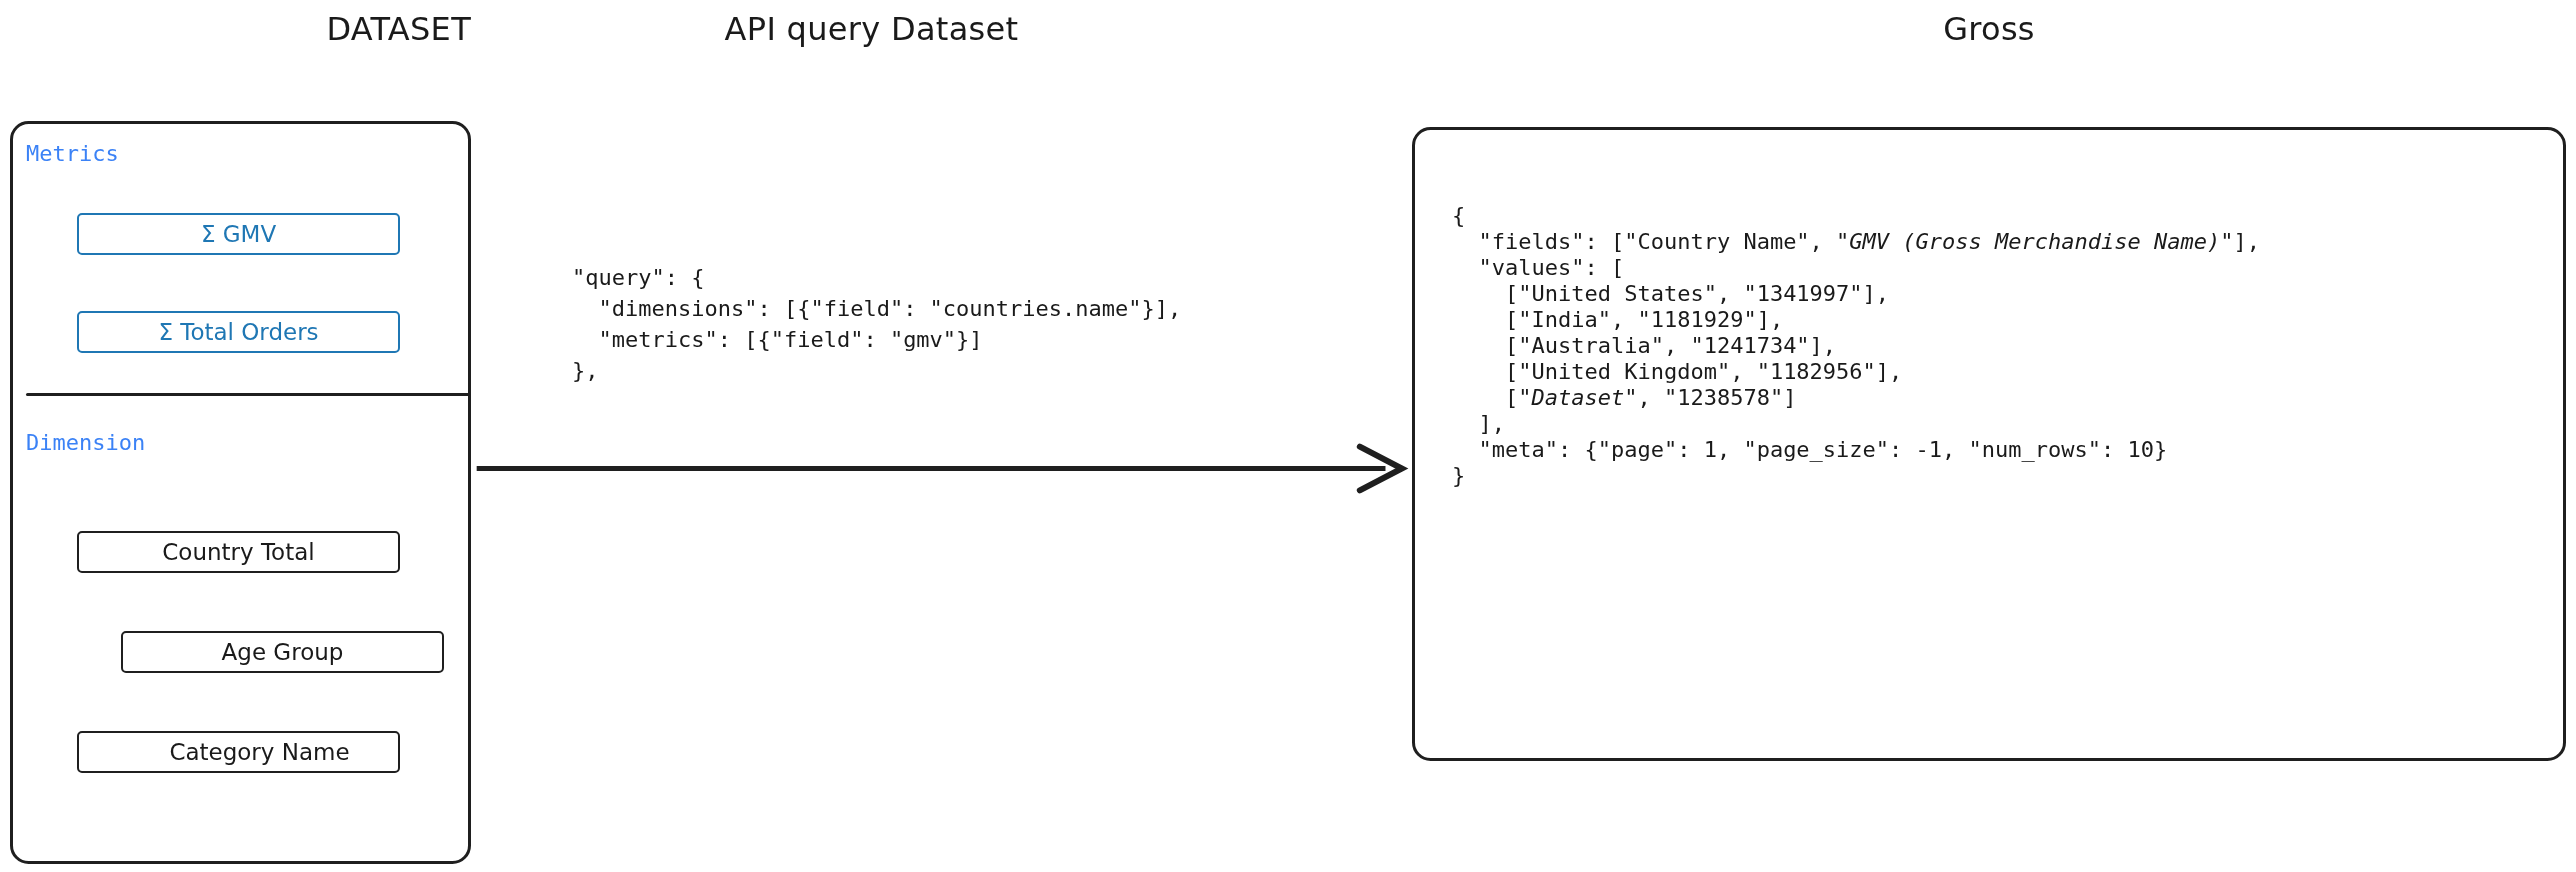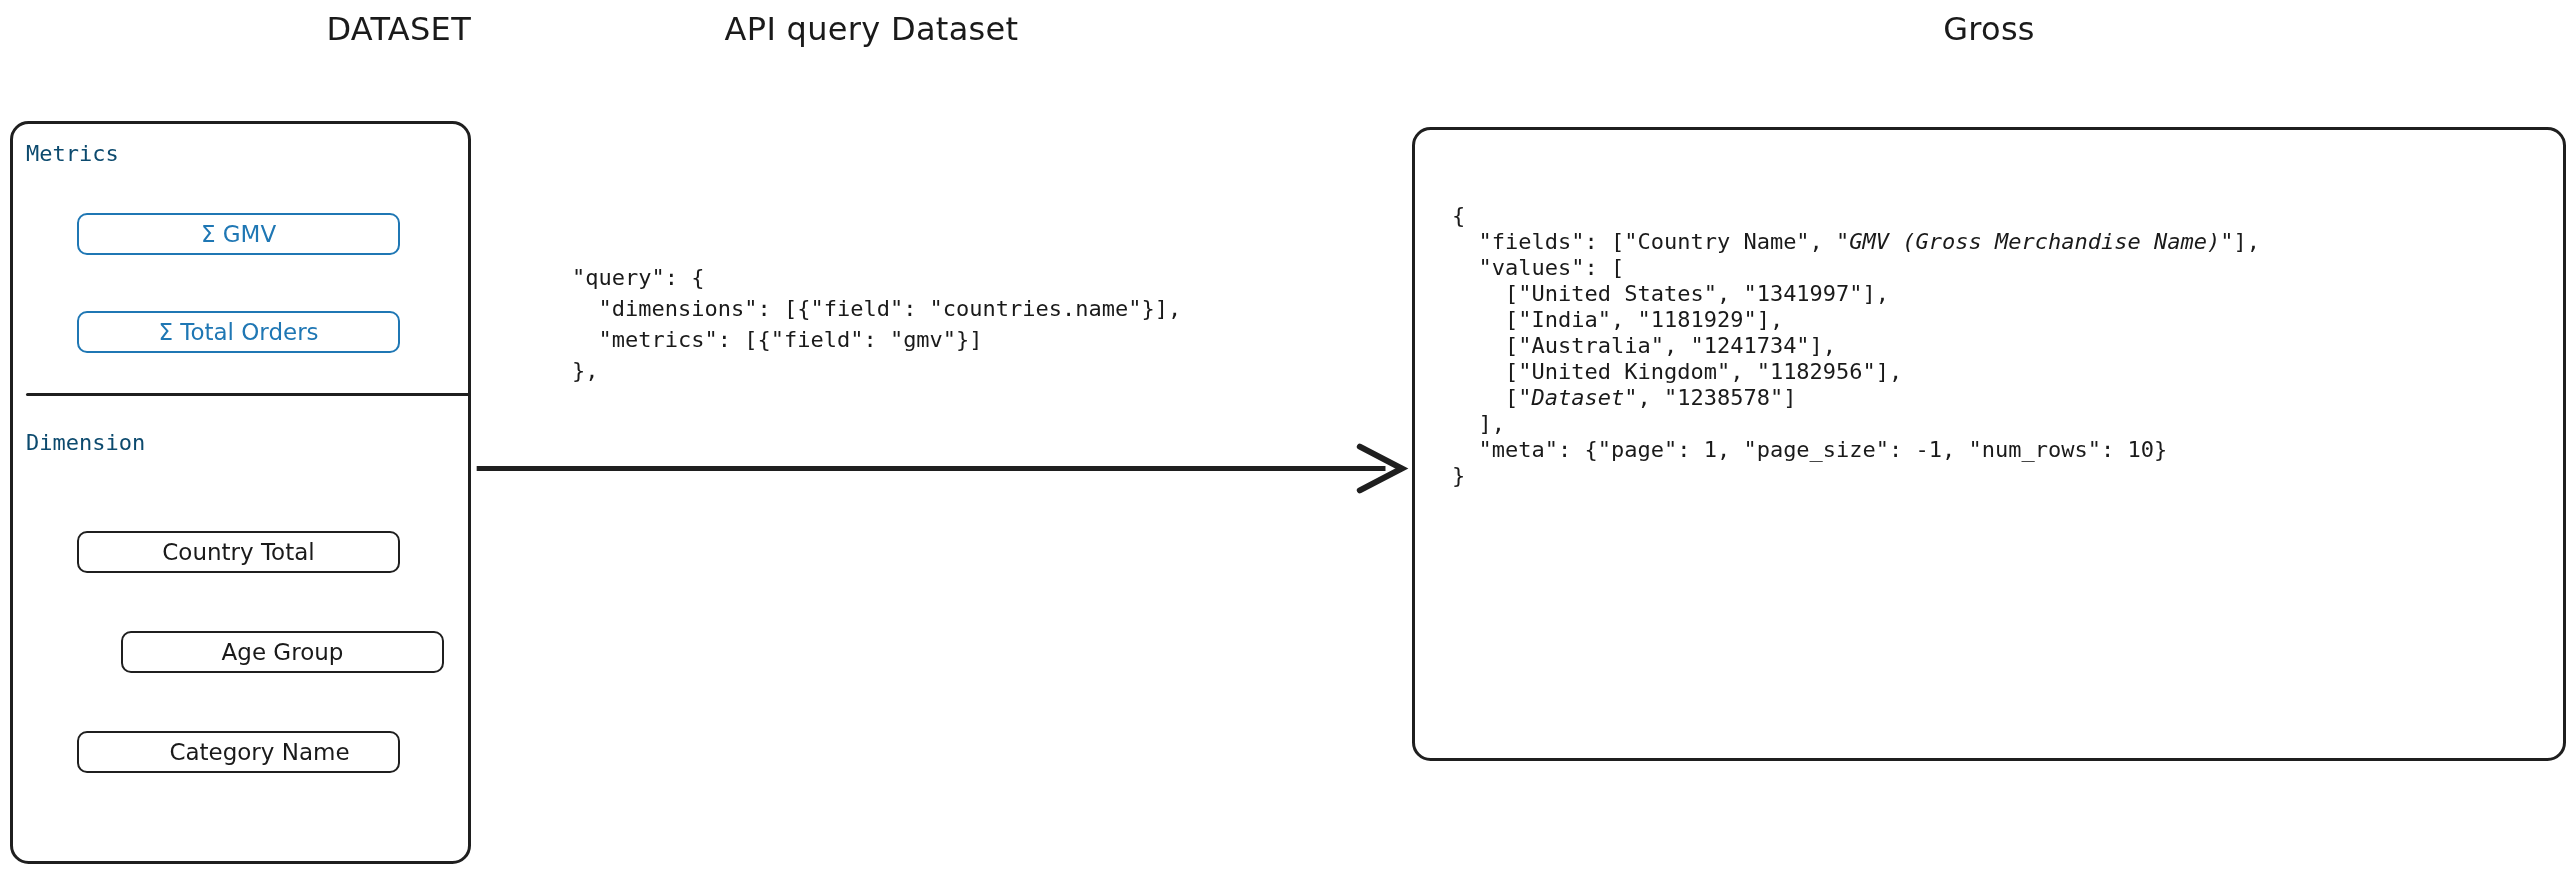--- a/index.html
+++ b/index.html
@@ -43,21 +43,21 @@
     border-radius: 18.6px;
     background: #ffffff;
     box-sizing: border-box;
   }
 
   .section-label {
     position: absolute;
     font-family: "DejaVu Sans Mono", monospace;
     font-size: 22px;
     font-weight: 400;
-    color: #0c4a6e;
+    color: #3b82f6;
     white-space: nowrap;
   }
   #label-metrics   { left: 26px;  top: 141px; }
   #label-dimension { left: 26px;  top: 430px; }
 
   .divider {
     position: absolute;
     left: 26px;
     top: 393px;
     width: 444px;
@@ -66,21 +66,21 @@
     border-radius: 1.6px;
   }
 
   .chip {
     position: absolute;
     left: 77px;
     width: 323px;
     height: 42px;
     box-sizing: border-box;
     border: 2.2px solid #1f1f1f;
-    border-radius: 10px;
+    border-radius: 5px;
     background: #ffffff;
     display: flex;
     align-items: center;
     justify-content: center;
     font-family: "DejaVu Sans", sans-serif;
     font-size: 23px;
     font-weight: 400;
     color: #1a1a1a;
     white-space: nowrap;
   }

